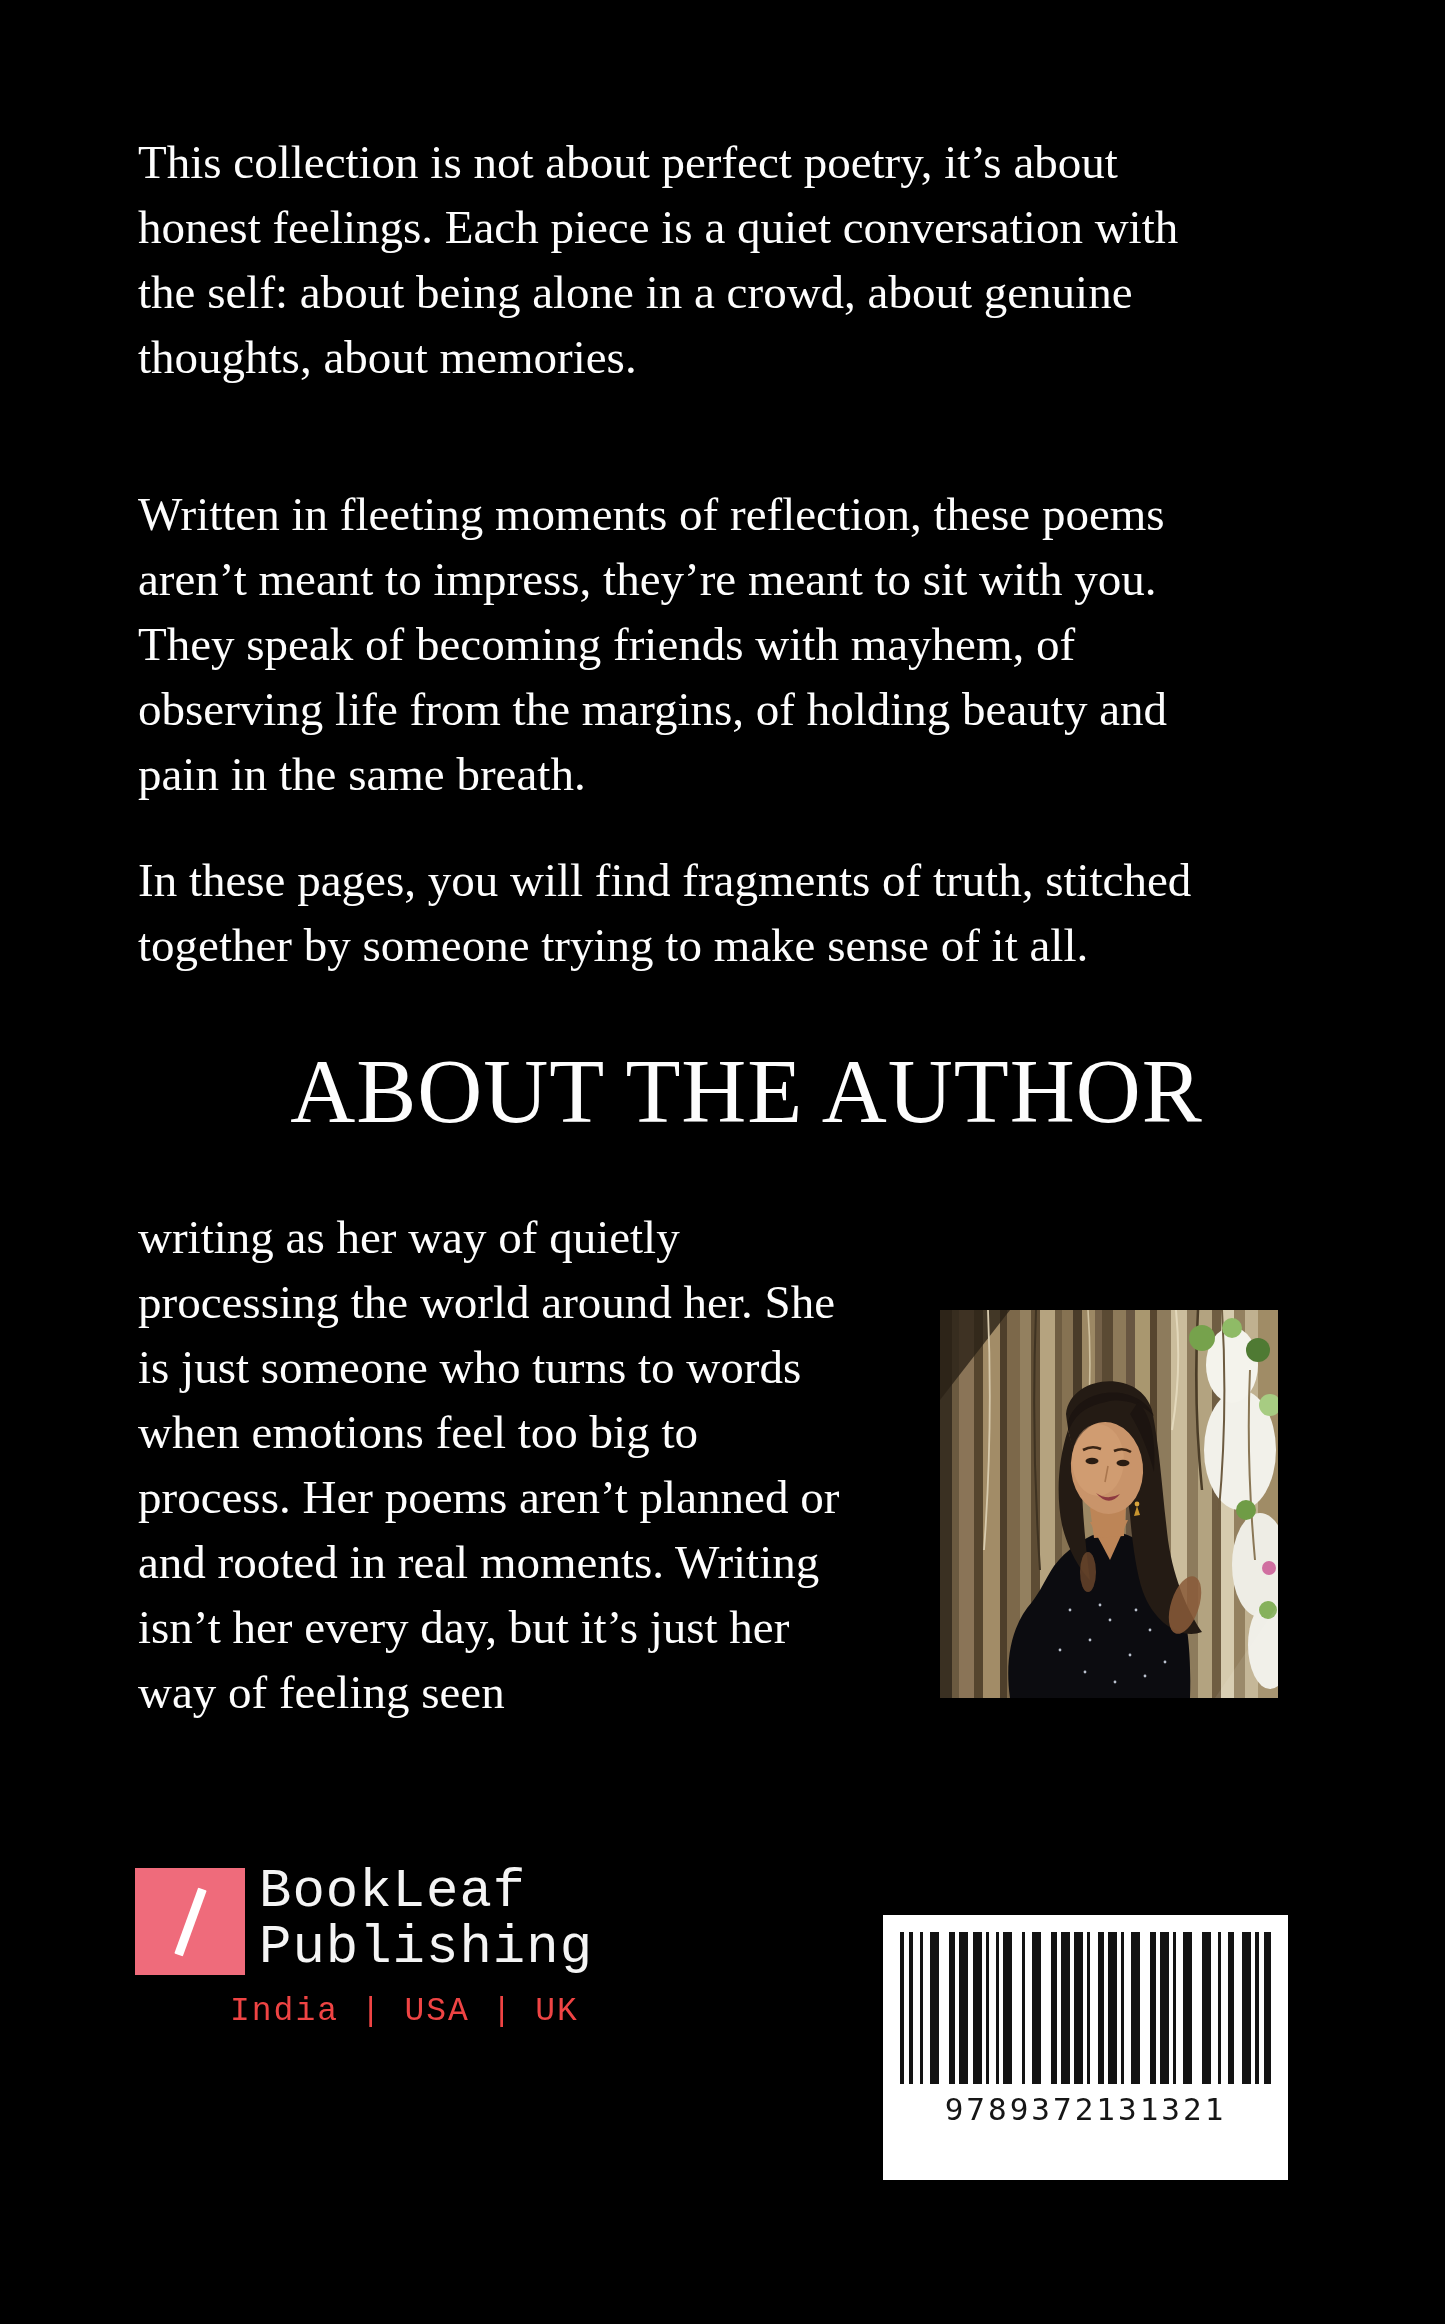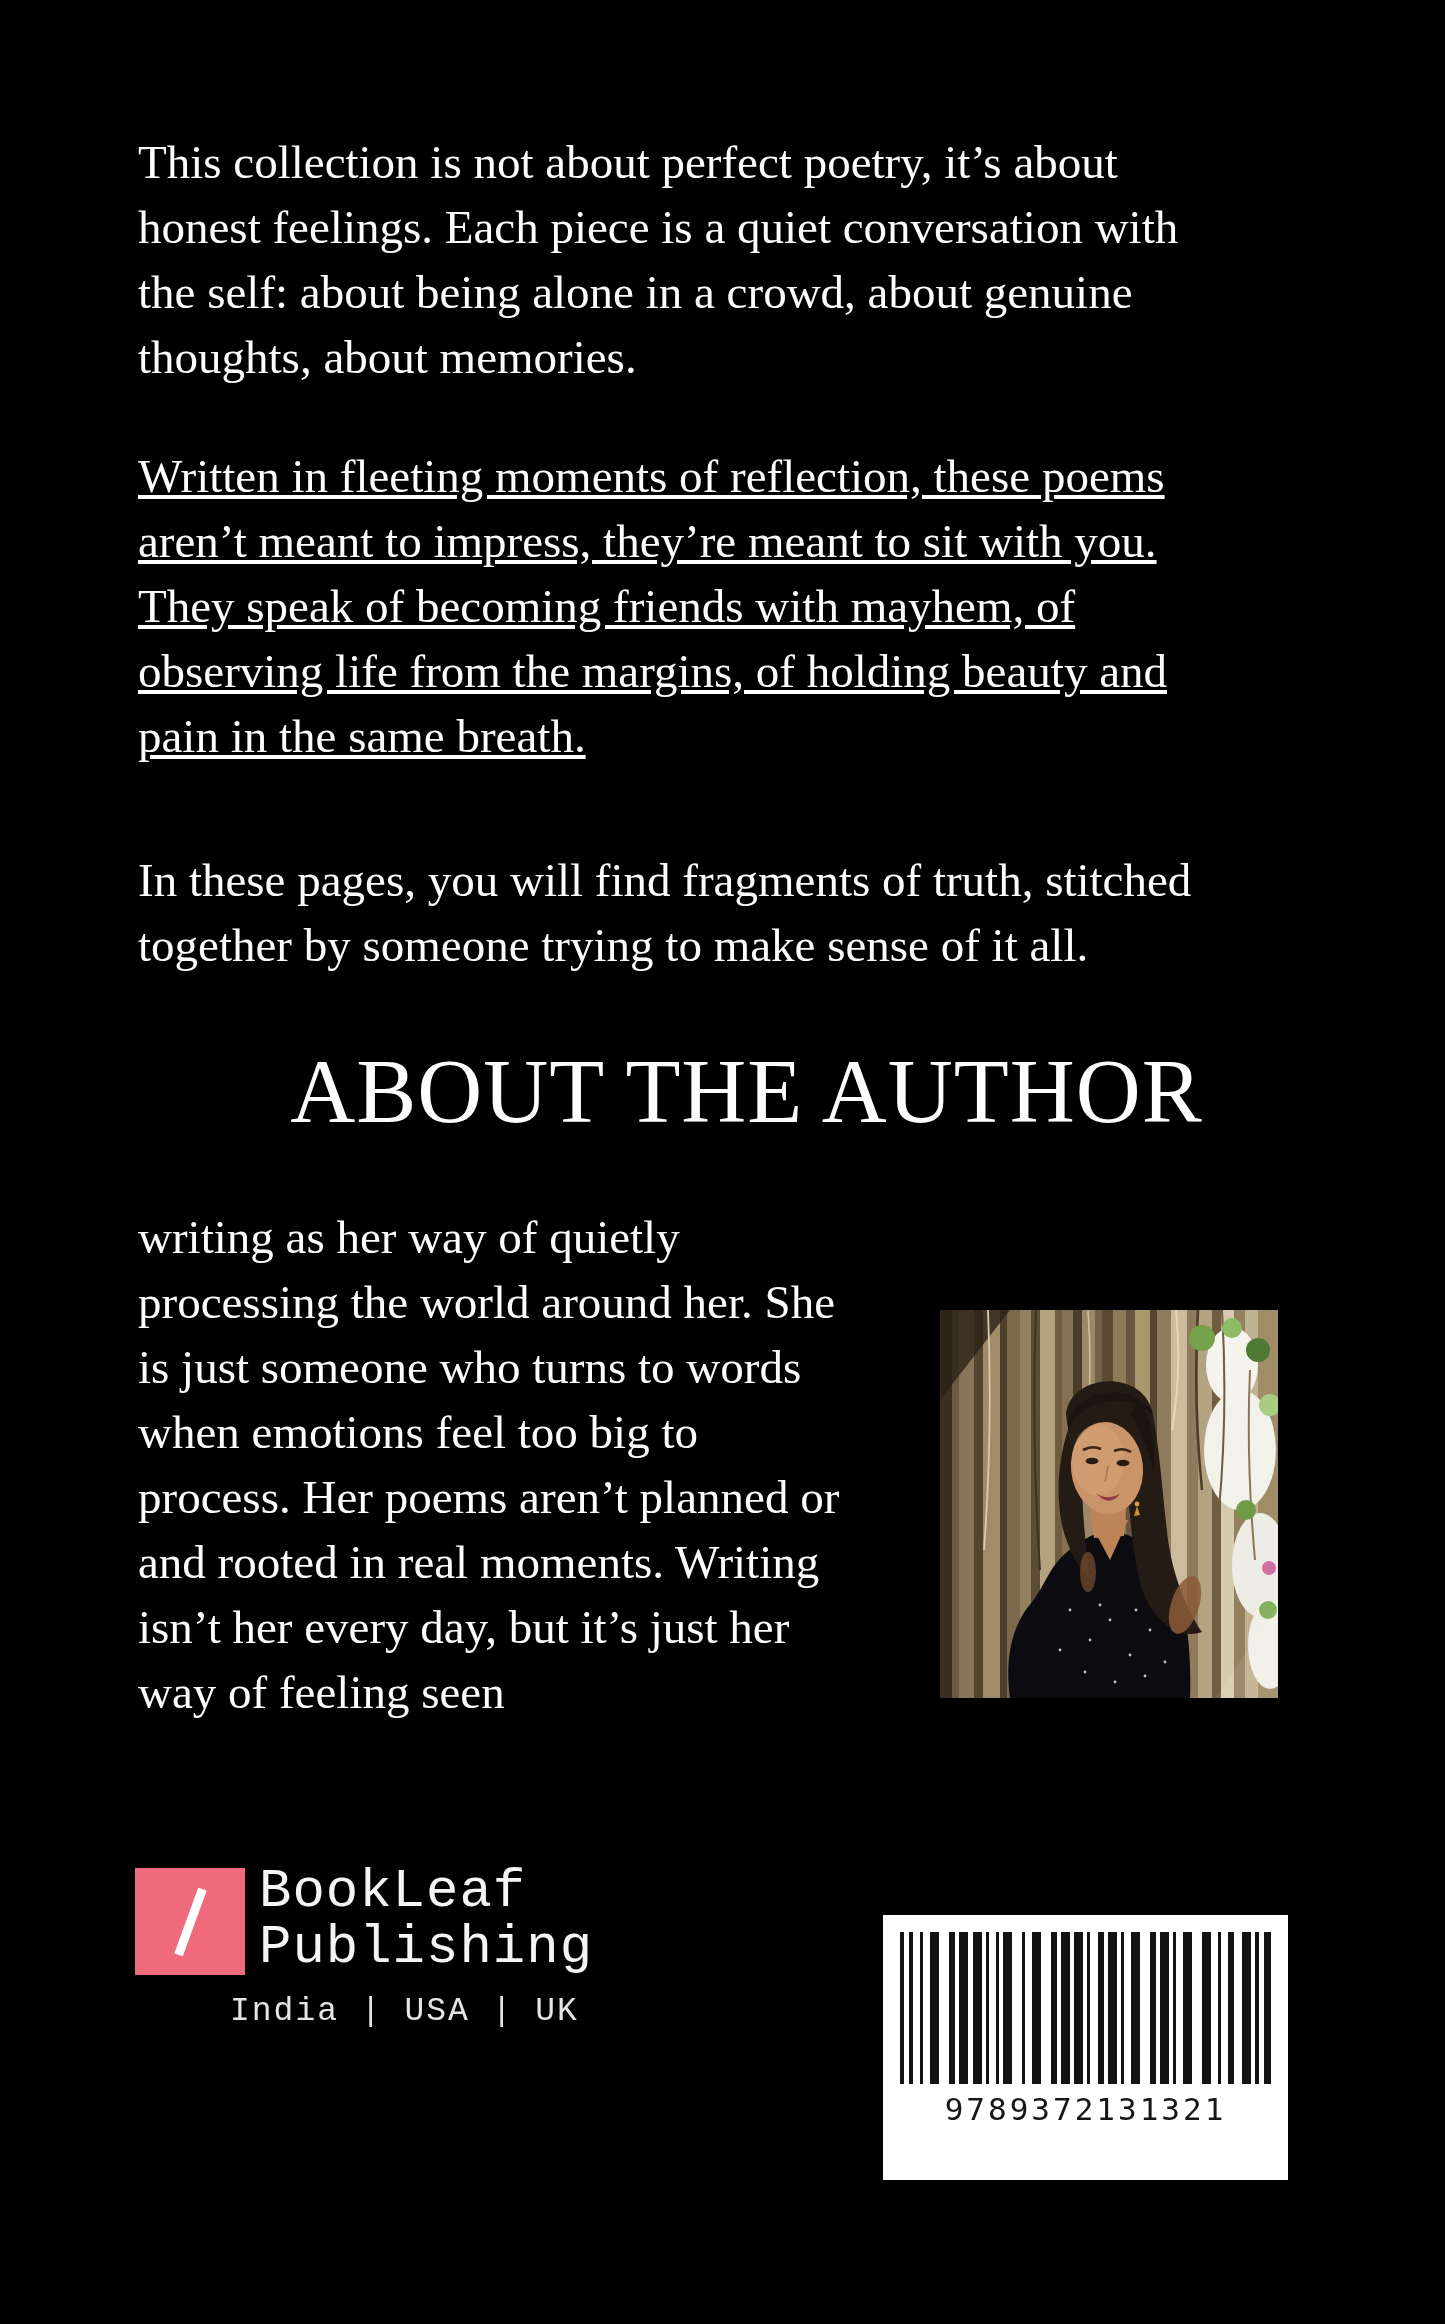--- a/index.html
+++ b/index.html
@@ -13,21 +13,21 @@
     position:absolute;left:0;width:1445px;text-align:center;
     font-size:90px;line-height:1;letter-spacing:1px;color:#fdfdfd;white-space:nowrap;margin-left:24px;
   }
   .photo{position:absolute;left:940px;top:1310px;width:338px;height:388px;}
   .photo svg{display:block;width:100%;height:100%;}
   
   .logo{position:absolute;left:135px;top:1852px;width:420px;height:165px;font-family:Liberation Mono, monospace;margin-top:16px;}
   .logo-mark{position:absolute;left:0;top:0;width:110px;height:107px;display:flex;align-items:center;justify-content:center;}
   .slash{display:block;width:9px;height:70px;background:#ffffff;transform:rotate(20deg);border-radius:1px;}
   .logo-name{position:absolute;left:124px;top:-4px;font-weight:300;font-size:54px;line-height:56px;color:#f4f4f4;letter-spacing:1px;white-space:nowrap;}
-  .regions{position:absolute;left:95px;top:125px;font-weight:300;font-size:33px;color:#e5e5e5;letter-spacing:2px;white-space:nowrap;}
+  .regions{position:absolute;left:95px;top:125px;font-weight:300;font-size:33px;color:#ef4444;letter-spacing:2px;white-space:nowrap;}
   
   .barcode{position:absolute;left:883px;top:1915px;width:405px;height:265px;background:#ffffff;}
   .barcode-bars{position:absolute;left:17px;top:17px;width:371px;height:152px;display:flex;align-items:stretch;justify-content:space-between;}
   .barcode-bars i{display:block;height:100%;background:#131313;flex:none;}
   .barcode-bars i.g{background:transparent;}
   .barcode-number{
     position:absolute;left:0;right:0;top:176px;text-align:center;
     font-family:"DejaVu Sans Mono","Liberation Mono",monospace;
     font-size:31px;color:#161616;letter-spacing:3px;
   }
@@ -37,21 +37,21 @@
 
 <div class="page">
 
   <div class="body-text" style="top:130px;">
     <div class="line">This collection is not about perfect poetry, it’s about</div>
     <div class="line">honest feelings. Each piece is a quiet conversation with</div>
     <div class="line">the self: about being alone in a crowd, about genuine</div>
     <div class="line">thoughts, about memories.</div>
   </div>
 
-  <div class="body-text" style="top:444px;text-decoration:underline;">
+  <div class="body-text" style="top:482px;">
     <div class="line">Written in fleeting moments of reflection, these poems</div>
     <div class="line">aren’t meant to impress, they’re meant to sit with you.</div>
     <div class="line">They speak of becoming friends with mayhem, of</div>
     <div class="line">observing life from the margins, of holding beauty and</div>
     <div class="line">pain in the same breath.</div>
   </div>
 
   <div class="body-text" style="top:848px;">
     <div class="line">In these pages, you will find fragments of truth, stitched</div>
     <div class="line">together by someone trying to make sense of it all.</div>

